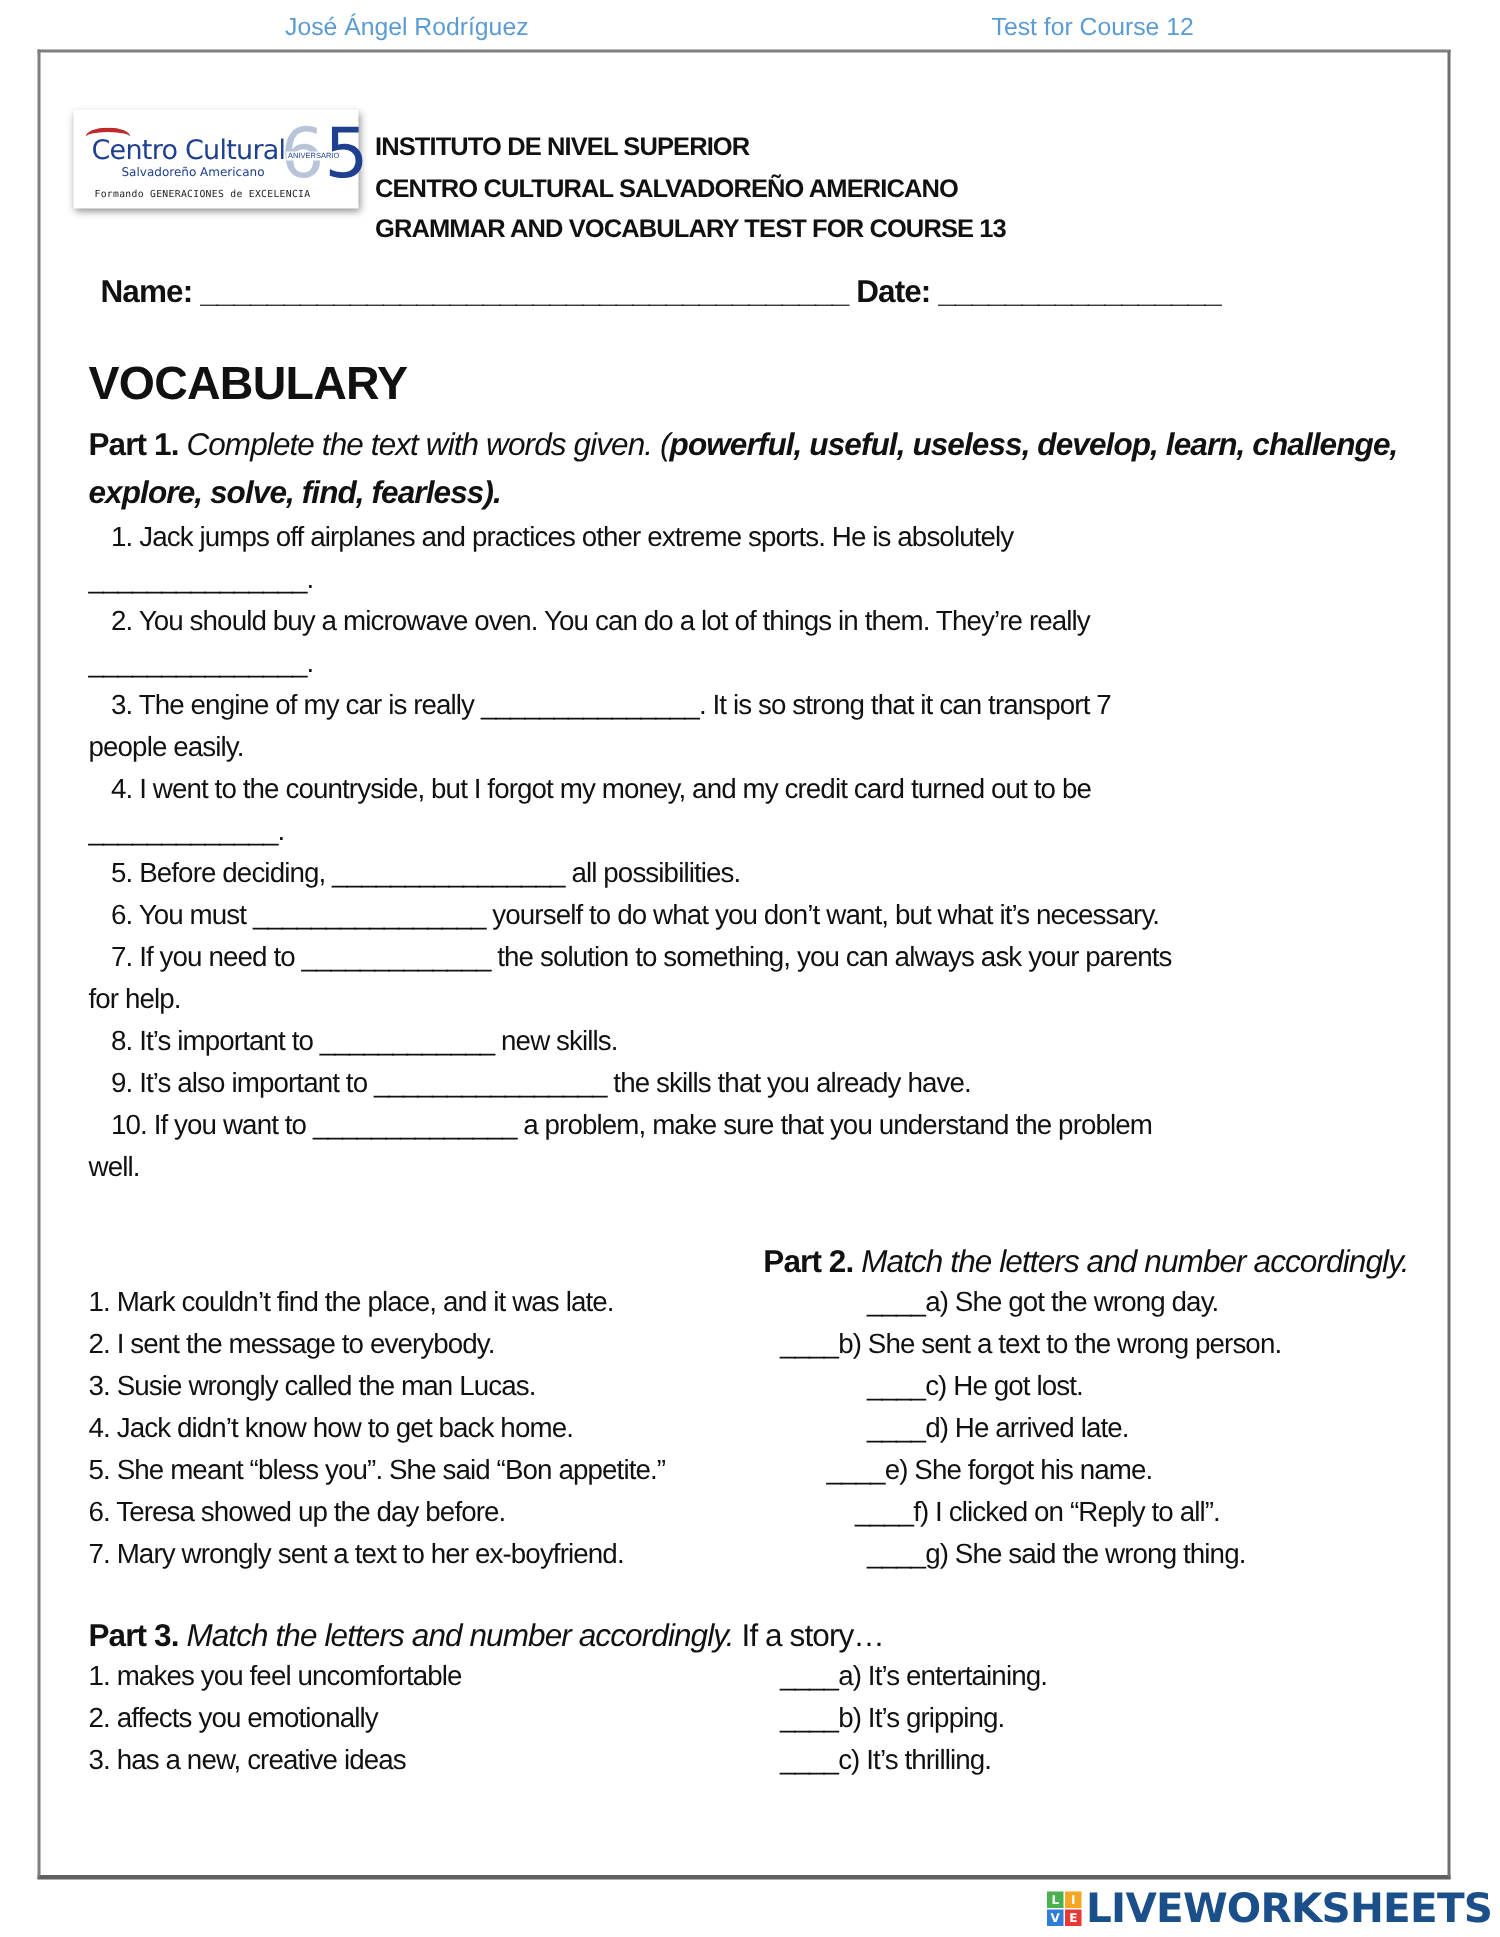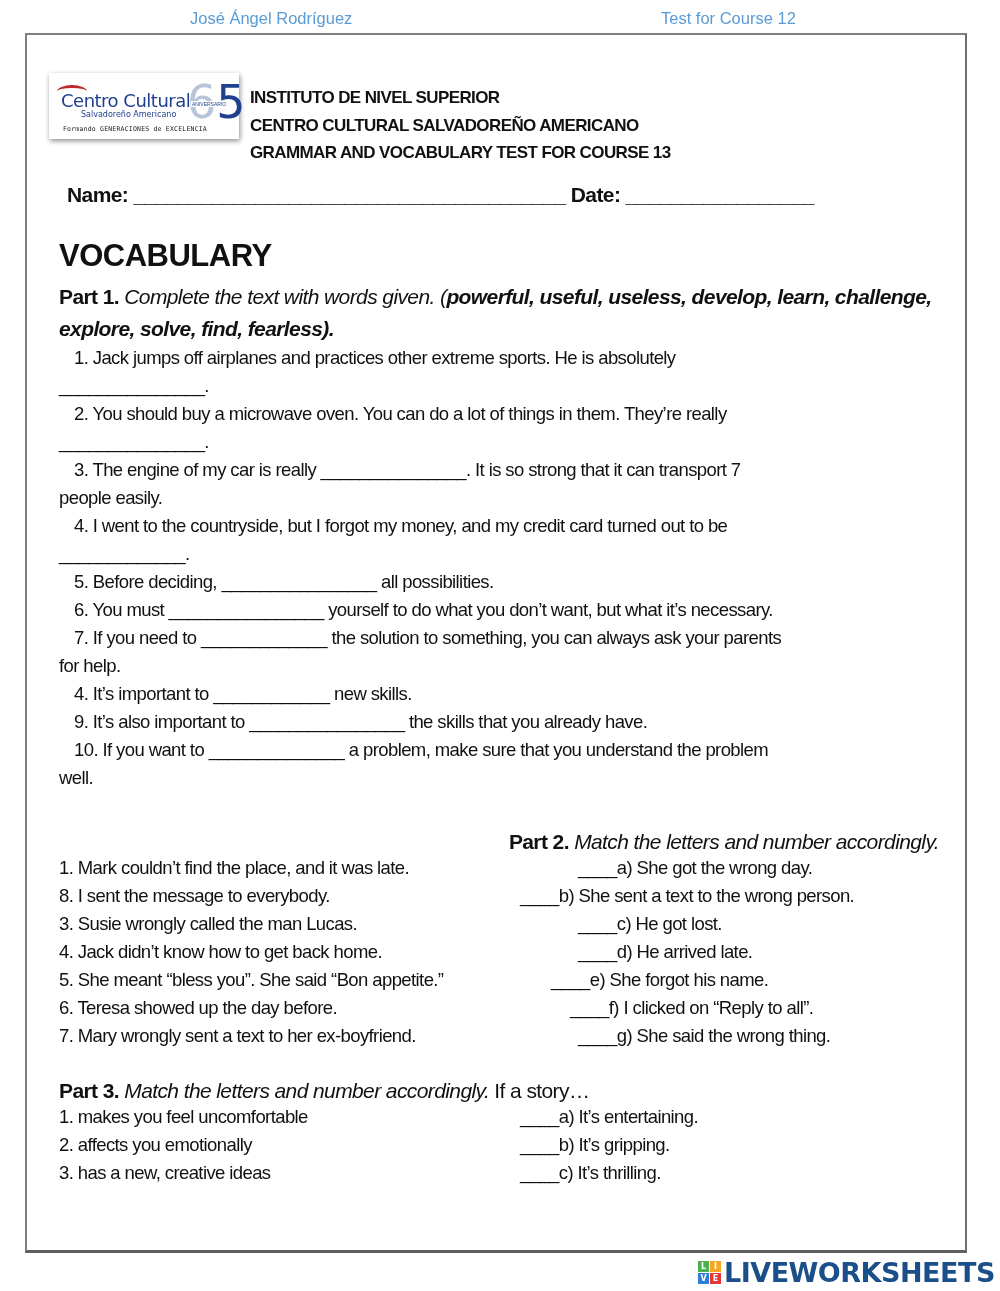--- a/index.html
+++ b/index.html
@@ -82,38 +82,38 @@
   <div class="it">2. You should buy a microwave oven. You can do a lot of things in them. They’re really</div>
   <div>_______________.</div>
   <div class="it">3. The engine of my car is really _______________. It is so strong that it can transport 7</div>
   <div>people easily.</div>
   <div class="it">4. I went to the countryside, but I forgot my money, and my credit card turned out to be</div>
   <div>_____________.</div>
   <div class="it">5. Before deciding, ________________ all possibilities.</div>
   <div class="it">6. You must ________________ yourself to do what you don’t want, but what it’s necessary.</div>
   <div class="it">7. If you need to _____________ the solution to something, you can always ask your parents</div>
   <div>for help.</div>
-  <div class="it">4. It’s important to ____________ new skills.</div>
+  <div class="it">8. It’s important to ____________ new skills.</div>
   <div class="it">9. It’s also important to ________________ the skills that you already have.</div>
   <div class="it">10. If you want to ______________ a problem, make sure that you understand the problem</div>
   <div>well.</div>
 </div>
 
 <div class="part-head cond" style="top:826px;text-align:right;">
   <b>Part 2.</b>
   <i>Match the letters and number accordingly.</i>
 </div>
 
 <div class="match cond" style="top:857px;">
   <div class="row">
       <span class="left">1. Mark couldn’t find the place, and it was late.</span>
       <span class="right" style="left:519px;">____a) She got the wrong day.</span>
     </div>
   <div class="row">
-      <span class="left">8. I sent the message to everybody.</span>
+      <span class="left">2. I sent the message to everybody.</span>
       <span class="right" style="left:461px;">____b) She sent a text to the wrong person.</span>
     </div>
   <div class="row">
       <span class="left">3. Susie wrongly called the man Lucas.</span>
       <span class="right" style="left:519px;">____c) He got lost.</span>
     </div>
   <div class="row">
       <span class="left">4. Jack didn’t know how to get back home.</span>
       <span class="right" style="left:519px;">____d) He arrived late.</span>
     </div>

